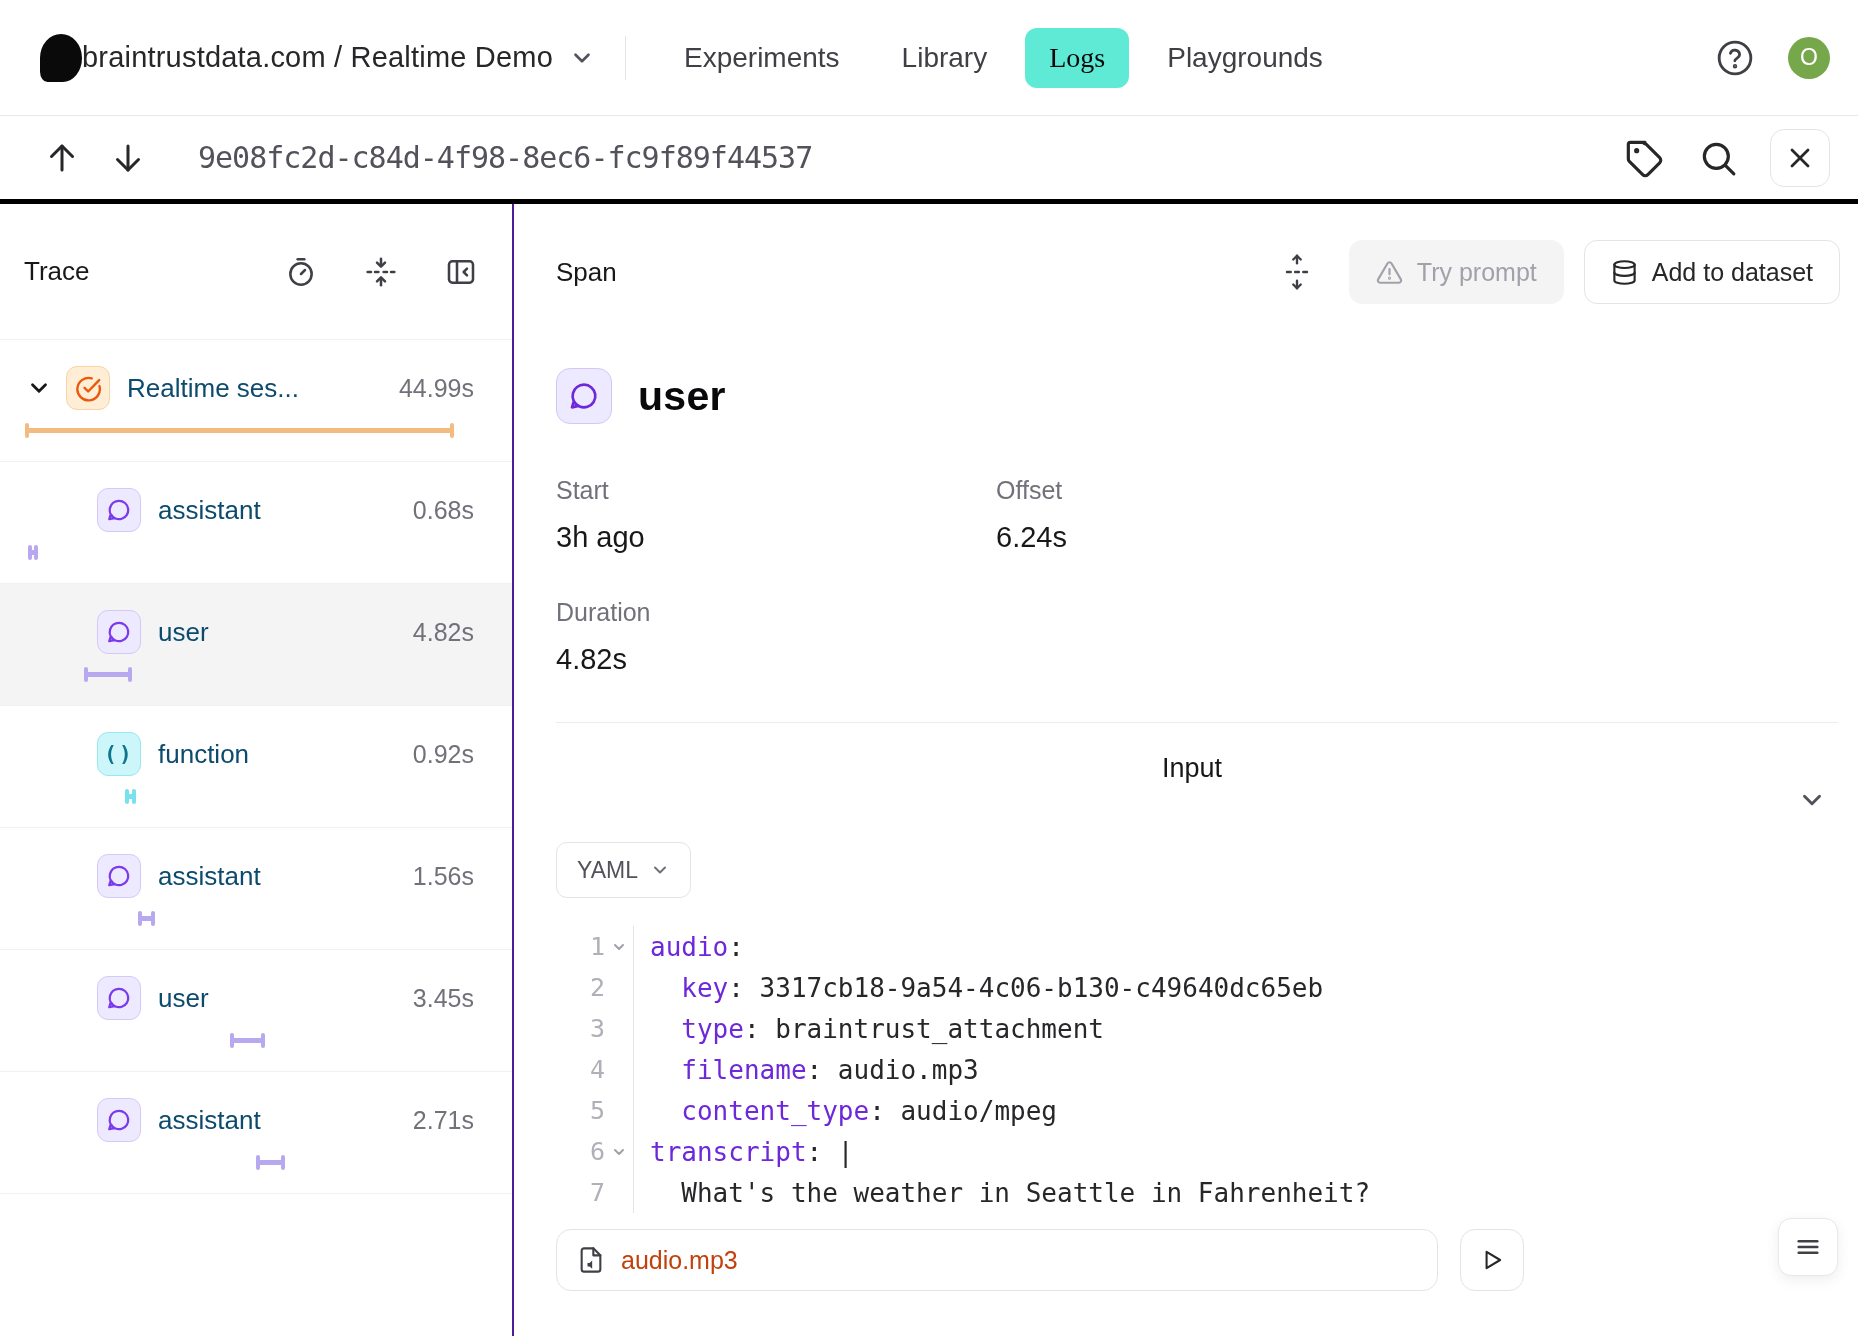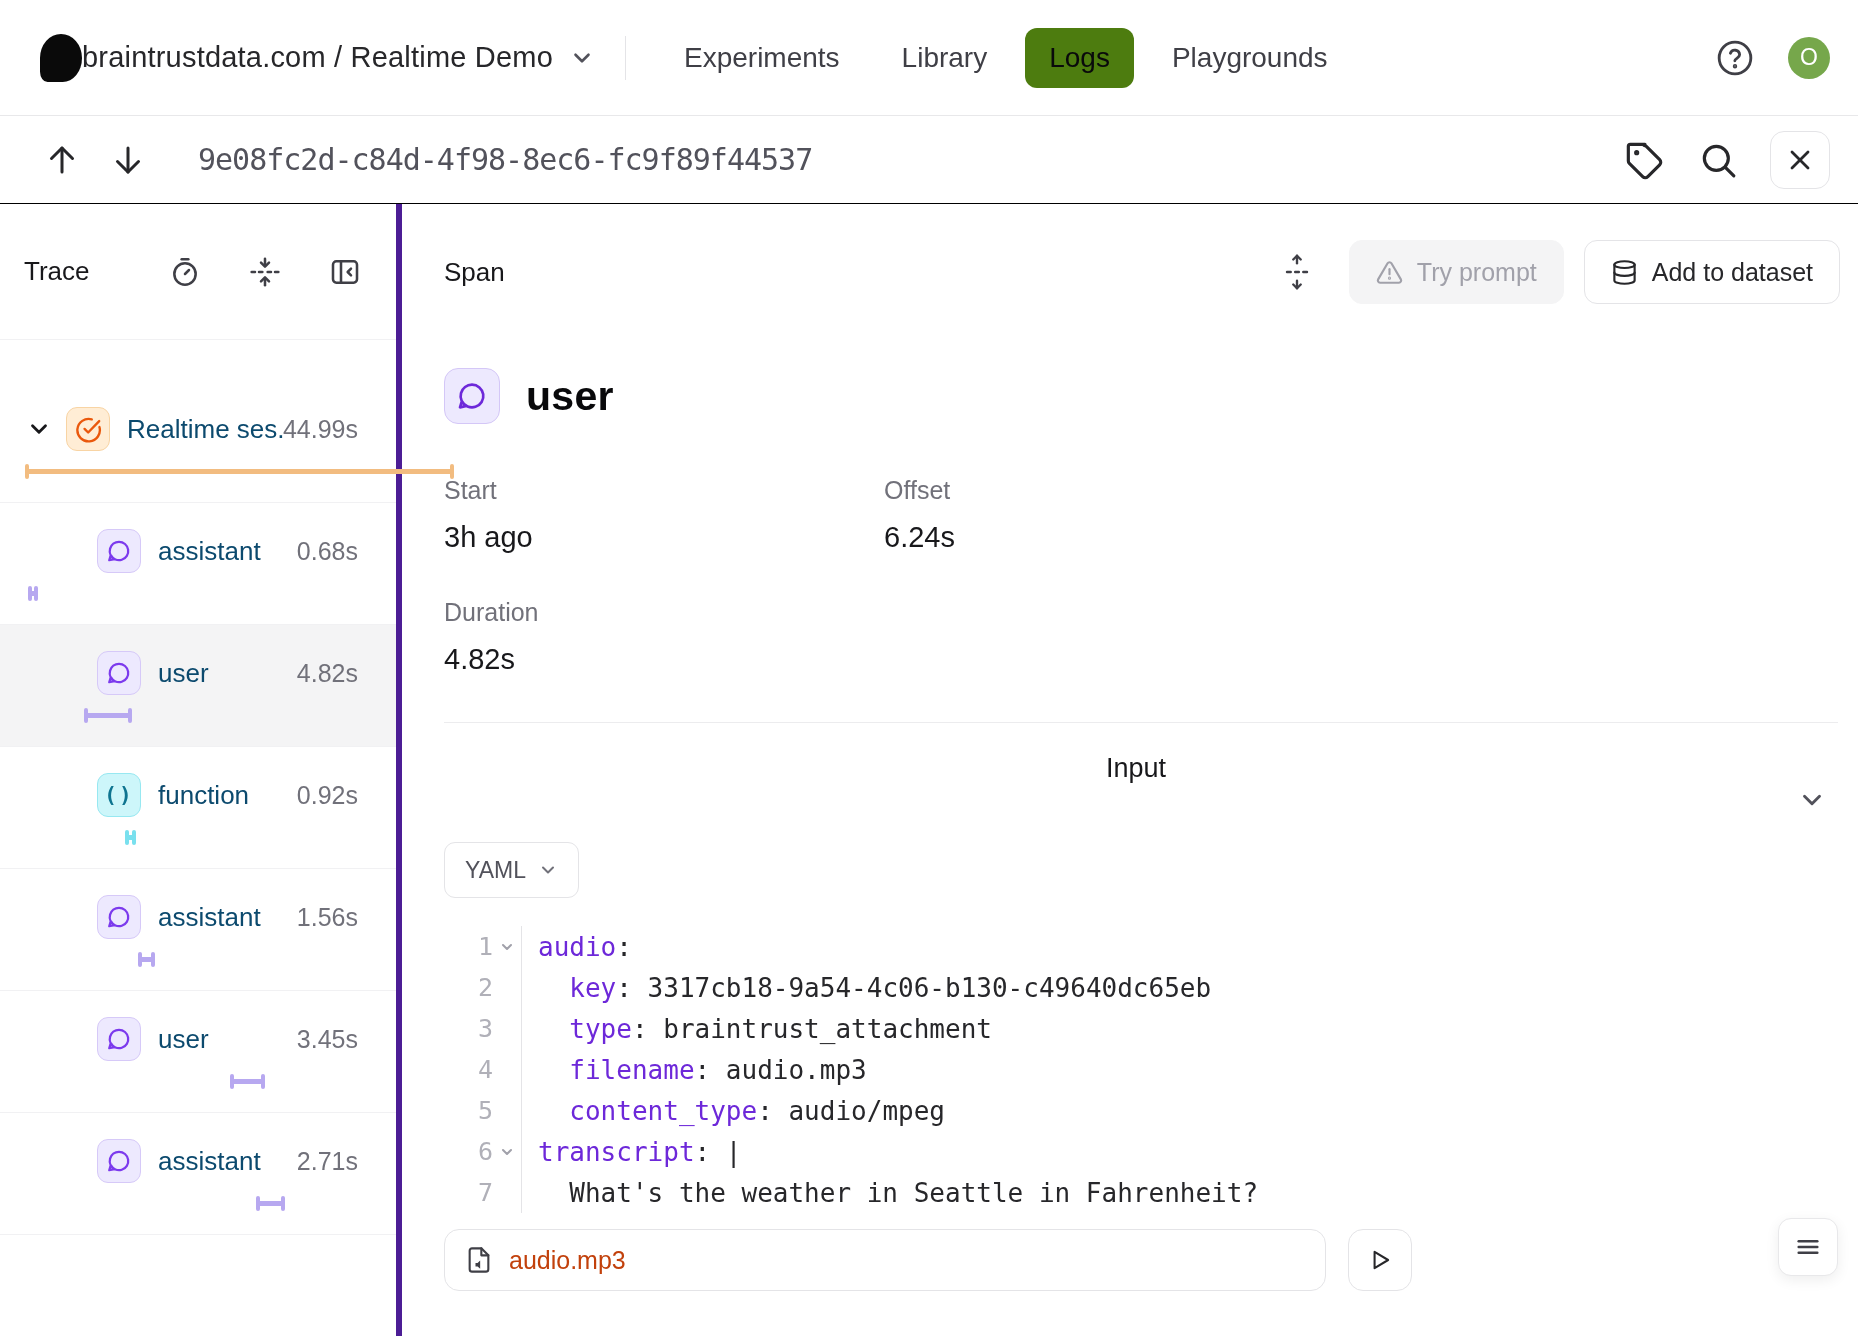--- a/index.html
+++ b/index.html
@@ -8,39 +8,39 @@
 
   
   .app-header { height:116px; border-bottom:1px solid #e8e8ea; display:flex; align-items:center; padding:0 28px 0 40px; }
   .logo { width:42px; height:48px; background:#0a0a0a; border-radius:50% 50% 46% 18% / 50% 50% 50% 22%; flex:0 0 auto; }
   .breadcrumb { display:flex; align-items:center; gap:16px; cursor:pointer; }
   .breadcrumb .crumb-text { font-size:29px; font-weight:500; color:#27272a; letter-spacing:.2px; }
   .icon { display:inline-flex; align-items:center; justify-content:center; }
   .vdivider { width:1px; height:44px; background:#e4e4e7; margin:0 34px 0 30px; }
   .nav { display:flex; align-items:center; gap:14px; }
   .nav-item { font-size:28px; color:#3f3f46; padding:14px 24px; border-radius:12px; cursor:pointer; white-space:nowrap; }
-  .nav-item.active { background:#4d7c0f; color:#09090b; font-weight:500; }
+  .nav-item.active { background:#5eead4; color:#09090b; font-weight:500;font-family:Liberation Serif, serif; }
   .header-right { margin-left:auto; display:flex; align-items:center; gap:34px; }
   .help-btn { width:38px; height:38px; border-radius:50%; cursor:pointer; }
   .avatar { width:42px; height:42px; border-radius:50%; background:#76a74b; color:#fff; font-size:23px; font-weight:500;
     display:flex; align-items:center; justify-content:center; cursor:pointer; }
 
   
-  .trace-toolbar { height:88px; border-bottom:1px solid #000000; display:flex; align-items:center; padding:0 28px 0 40px; }
+  .trace-toolbar { height:88px; border-bottom:5px solid #000000; display:flex; align-items:center; padding:0 28px 0 40px; }
   .arrow-btn { width:44px; height:44px; cursor:pointer; }
   .arrow-btn + .arrow-btn { margin-left:22px; }
   .span-id { margin-left:48px; font-family:"DejaVu Sans Mono", monospace; font-size:30px; color:#52525b; letter-spacing:-1px; }
   .toolbar-right { margin-left:auto; display:flex; align-items:center; gap:30px; }
   .tool-icon { width:44px; height:44px; cursor:pointer; }
   .close-btn { width:60px; height:58px; border:1px solid #e4e4e7; border-radius:14px; background:#fff; cursor:pointer;
     display:flex; align-items:center; justify-content:center; }
 
   
   .main { display:flex; height:1132px; }
-  .sidebar { width:402px; border-right:6px solid #4c1d95; flex:0 0 auto; display:flex; flex-direction:column;gap:41px; }
+  .sidebar { width:514px; border-right:2px solid #4c1d95; flex:0 0 auto; display:flex; flex-direction:column; }
   .panel { flex:1; position:relative; overflow:hidden; }
 
   
   .trace-header { height:136px; display:flex; align-items:center; padding:0 34px 0 24px; border-bottom:1px solid #f1f1f3; }
   .trace-title { font-size:26px; font-weight:500; color:#18181b; }
   .trace-header .hicons { margin-left:auto; display:flex; align-items:center; gap:46px; }
   .hicon { width:34px; height:34px; cursor:pointer; }
 
   .trace-row { height:122px; border-bottom:1px solid #f1f1f3; padding-top:24px; cursor:pointer; position:relative; }
   .trace-row.selected { background:#f4f4f5; }

